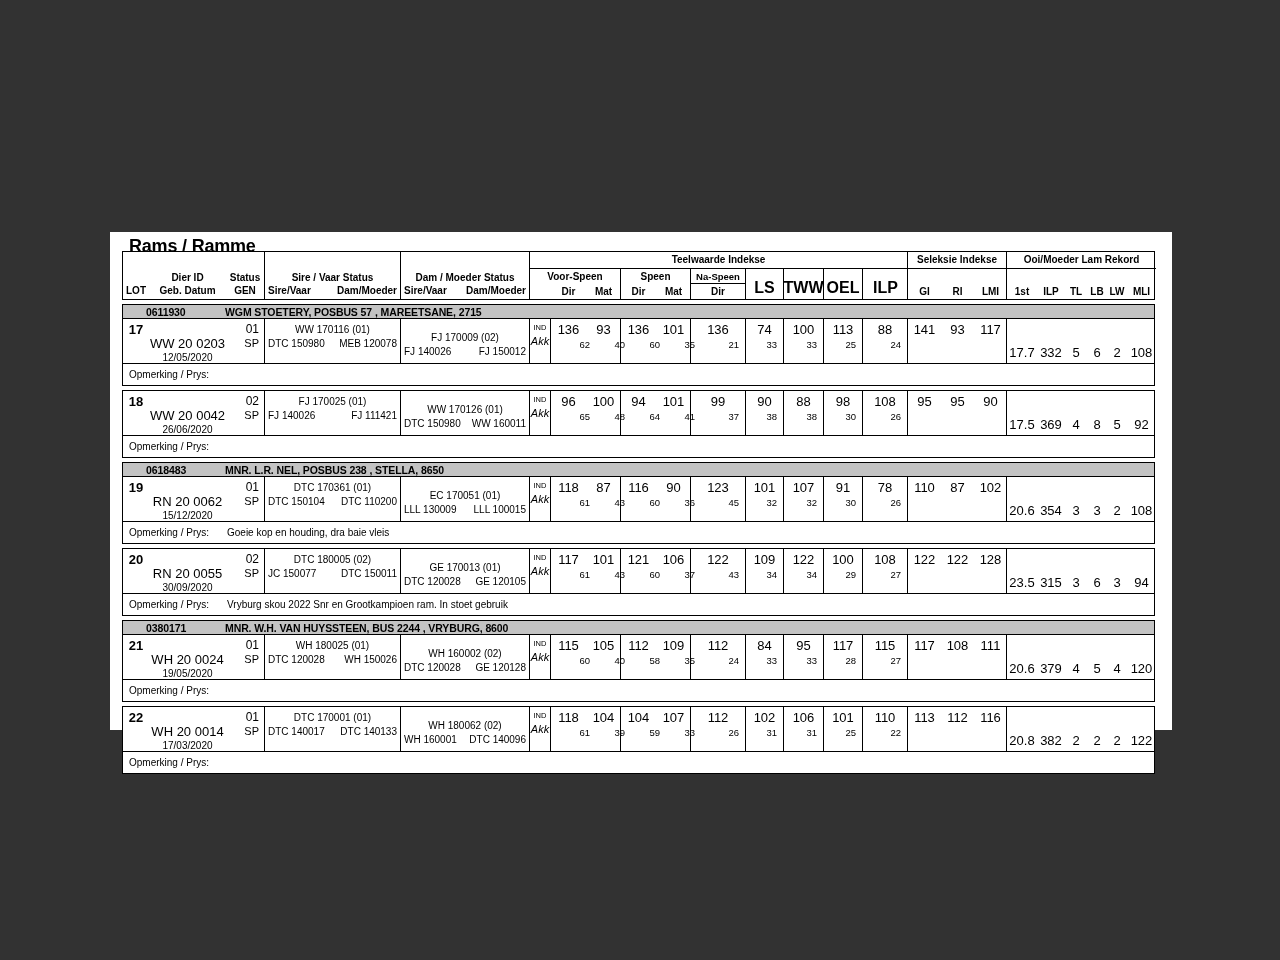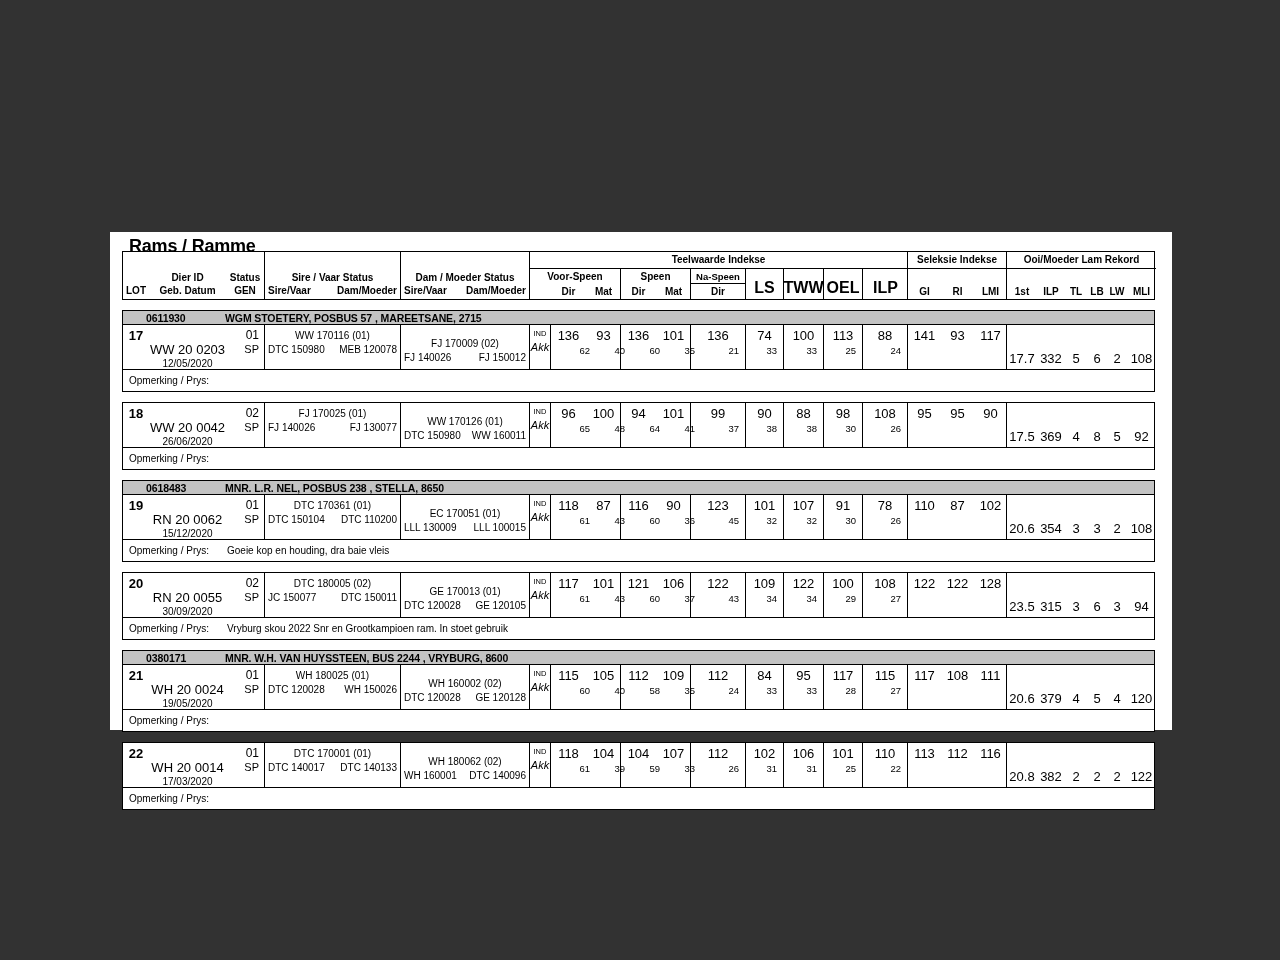--- a/index.html
+++ b/index.html
@@ -50,21 +50,21 @@
   .h-sel{width:99px;display:flex;flex-direction:column}
   .sel-cols{flex:1;display:flex;align-items:flex-end;padding-bottom:2px;font-weight:bold;font-size:10px}
   .w33{width:33px;text-align:center}
   .h-ooi{flex:1;display:flex;flex-direction:column}
   .ooi-cols{flex:1;display:flex;align-items:flex-end;padding-bottom:2px;font-weight:bold;font-size:10px}
   .w-o0{width:30px;text-align:center}.w-o1{width:28px;text-align:center}
   .w-o2{width:22px;text-align:center}.w-o3{width:20px;text-align:center}
   .w-o4{width:20px;text-align:center}.w-o5{width:29px;text-align:center}
 
   
-  .lot-block{margin-top:10px}
+  .lot-block{margin-top:4px}
   .band{display:flex;height:15px;background:var(--band-bg,#c3c3c3);align-items:center;
         font-weight:bold;font-size:10.5px;letter-spacing:-0.1px}
   .band-num{width:102px;padding-left:23px}
   .band + .drow{margin-top:-1px}
 
   .drow{display:flex;height:46px}
   .c-left{width:142px;display:flex}
   .c-lot{width:26px;text-align:center;font-weight:bold;font-size:13px;padding-top:3px}
   .c-dier{flex:1;padding-top:17px;text-align:center}
   .dier-id{font-size:13px;line-height:15px}
@@ -286,21 +286,21 @@
         </div>
         <div class="c-status">
           <div class="st1">02</div>
           <div class="st2">SP</div>
         </div>
       </div>
       <div class="c-sire bR">
         <div class="p-main">FJ 170025 (01)</div>
         <div class="p-sub">
           <span>FJ 140026</span>
-          <span>FJ 130077</span>
+          <span>FJ 111421</span>
         </div>
       </div>
       <div class="c-dam bR">
         <div class="p-main">WW 170126 (01)</div>
         <div class="p-sub">
           <span>DTC 150980</span>
           <span>WW 160011</span>
         </div>
       </div>
       <div class="c-ind bR">

